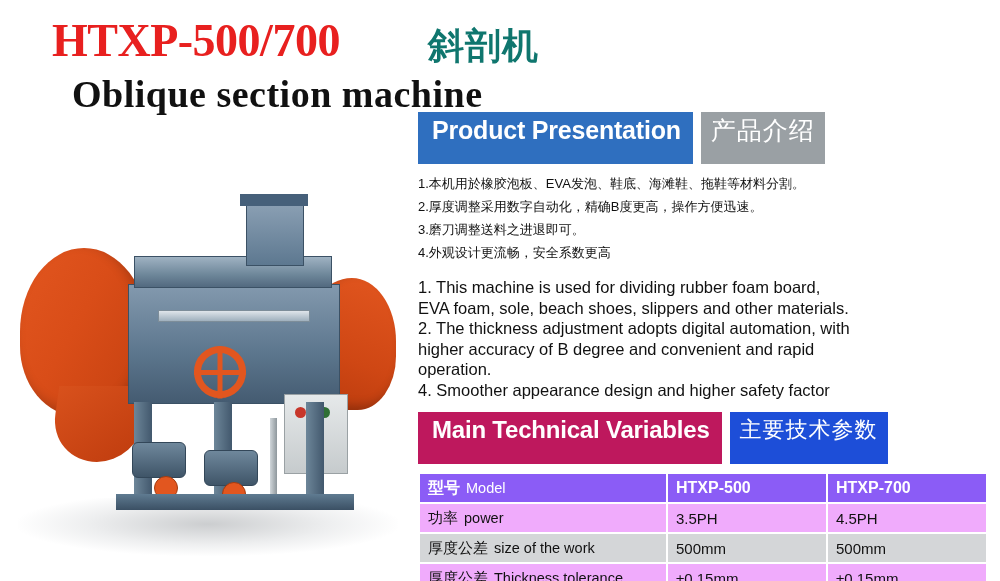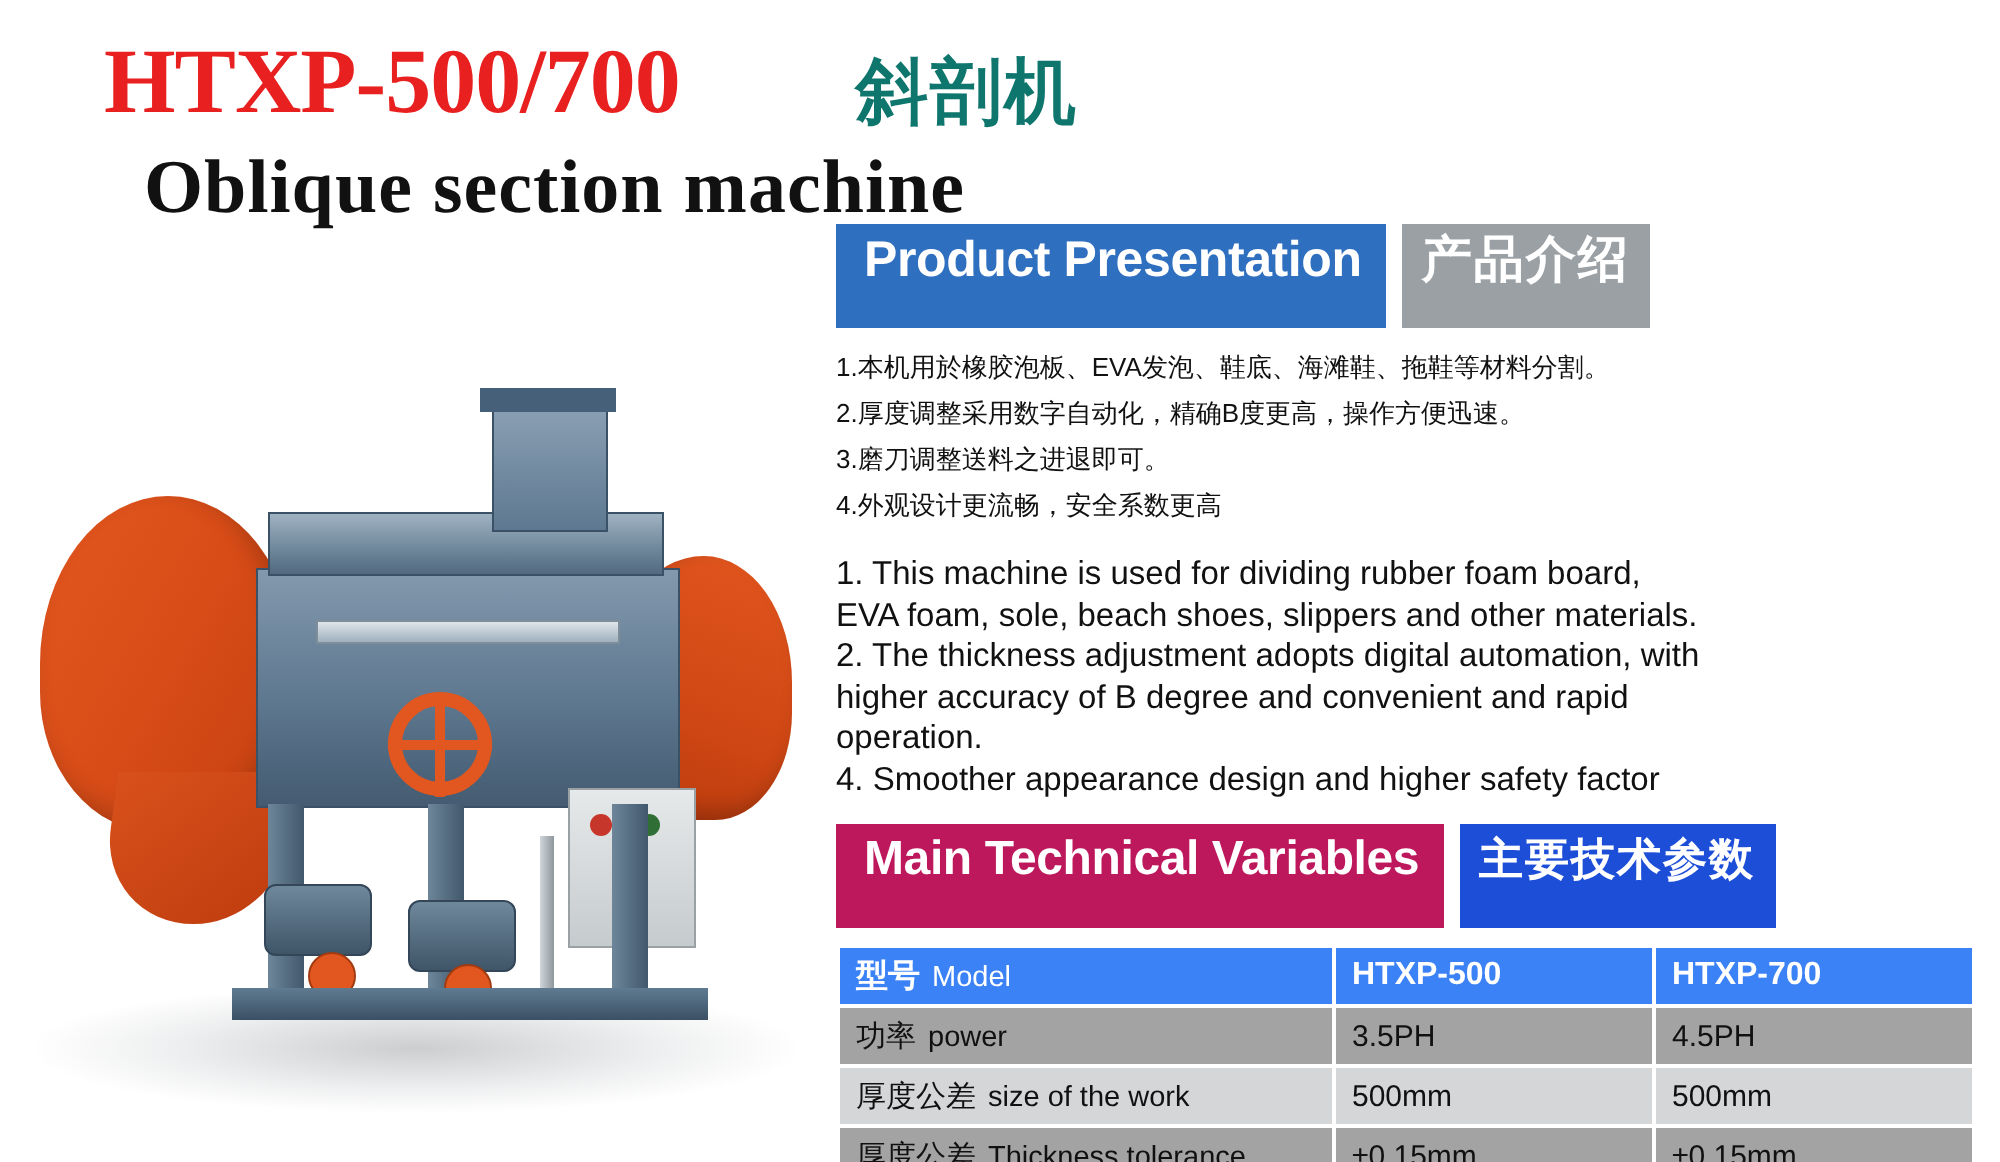--- a/index.html
+++ b/index.html
@@ -233,21 +233,21 @@
     white-space: nowrap;
   }
   .banner .sep {
     width: 8px;
     background: #ffffff;
   }
   .banner .cn {
     background: #9aa0a4;
     color: #ffffff;
     font-size: 25px;
-    font-weight: bold;
+    font-weight: normal;
     line-height: 36px;
     padding: 0 10px;
     letter-spacing: 1px;
     white-space: nowrap;
   }
   .banner.tech .en { background: #be185d; font-size: 24px; }
   .banner.tech .cn { background: #1d4ed8; font-size: 22px; }
 
   .cn-list {
     margin: 4px 0 14px 0;
@@ -283,32 +283,32 @@
     border: 2px solid #ffffff;
     padding: 3px 8px;
     font-size: 15px;
     color: #111111;
     text-align: left;
     height: 22px;
     overflow: hidden;
     white-space: nowrap;
   }
   #spec-table thead th {
-    background: #3b82f6;
+    background: #8b5cf6;
     color: #ffffff;
     font-weight: bold;
     font-size: 16px;
   }
   #spec-table thead th .sub {
     font-weight: normal;
     font-size: 14.5px;
     padding-left: 6px;
   }
   #spec-table tbody tr td {
-    background: #a3a3a3;
+    background: #f0abfc;
   }
   #spec-table tbody tr:nth-child(even) td {
     background: #d4d6d8;
   }
   #spec-table td.label .cn {
     font-size: 15px;
   }
   #spec-table td.label .en {
     font-size: 14.5px;
     padding-left: 6px;

